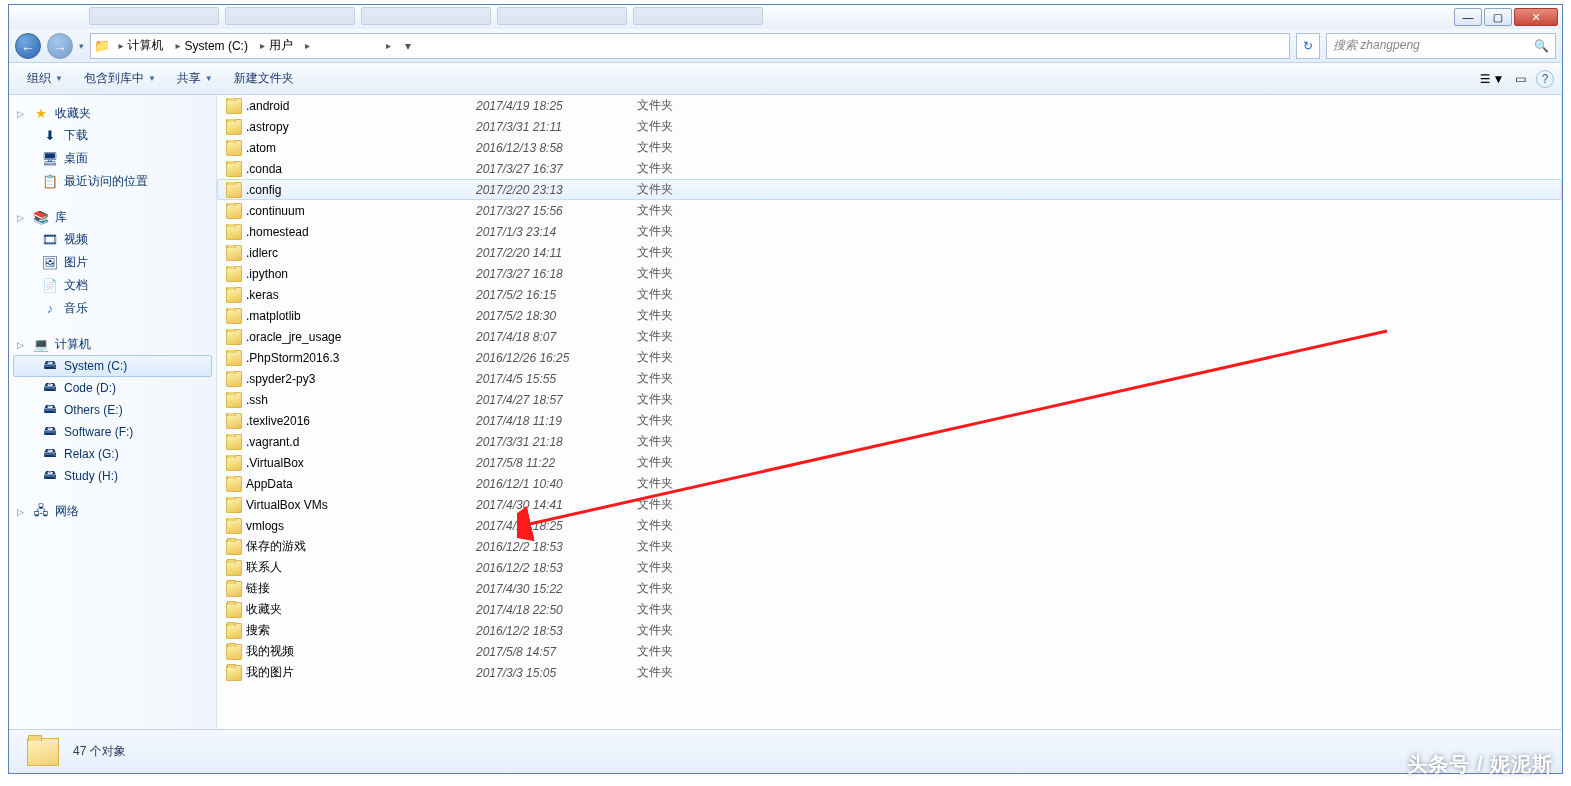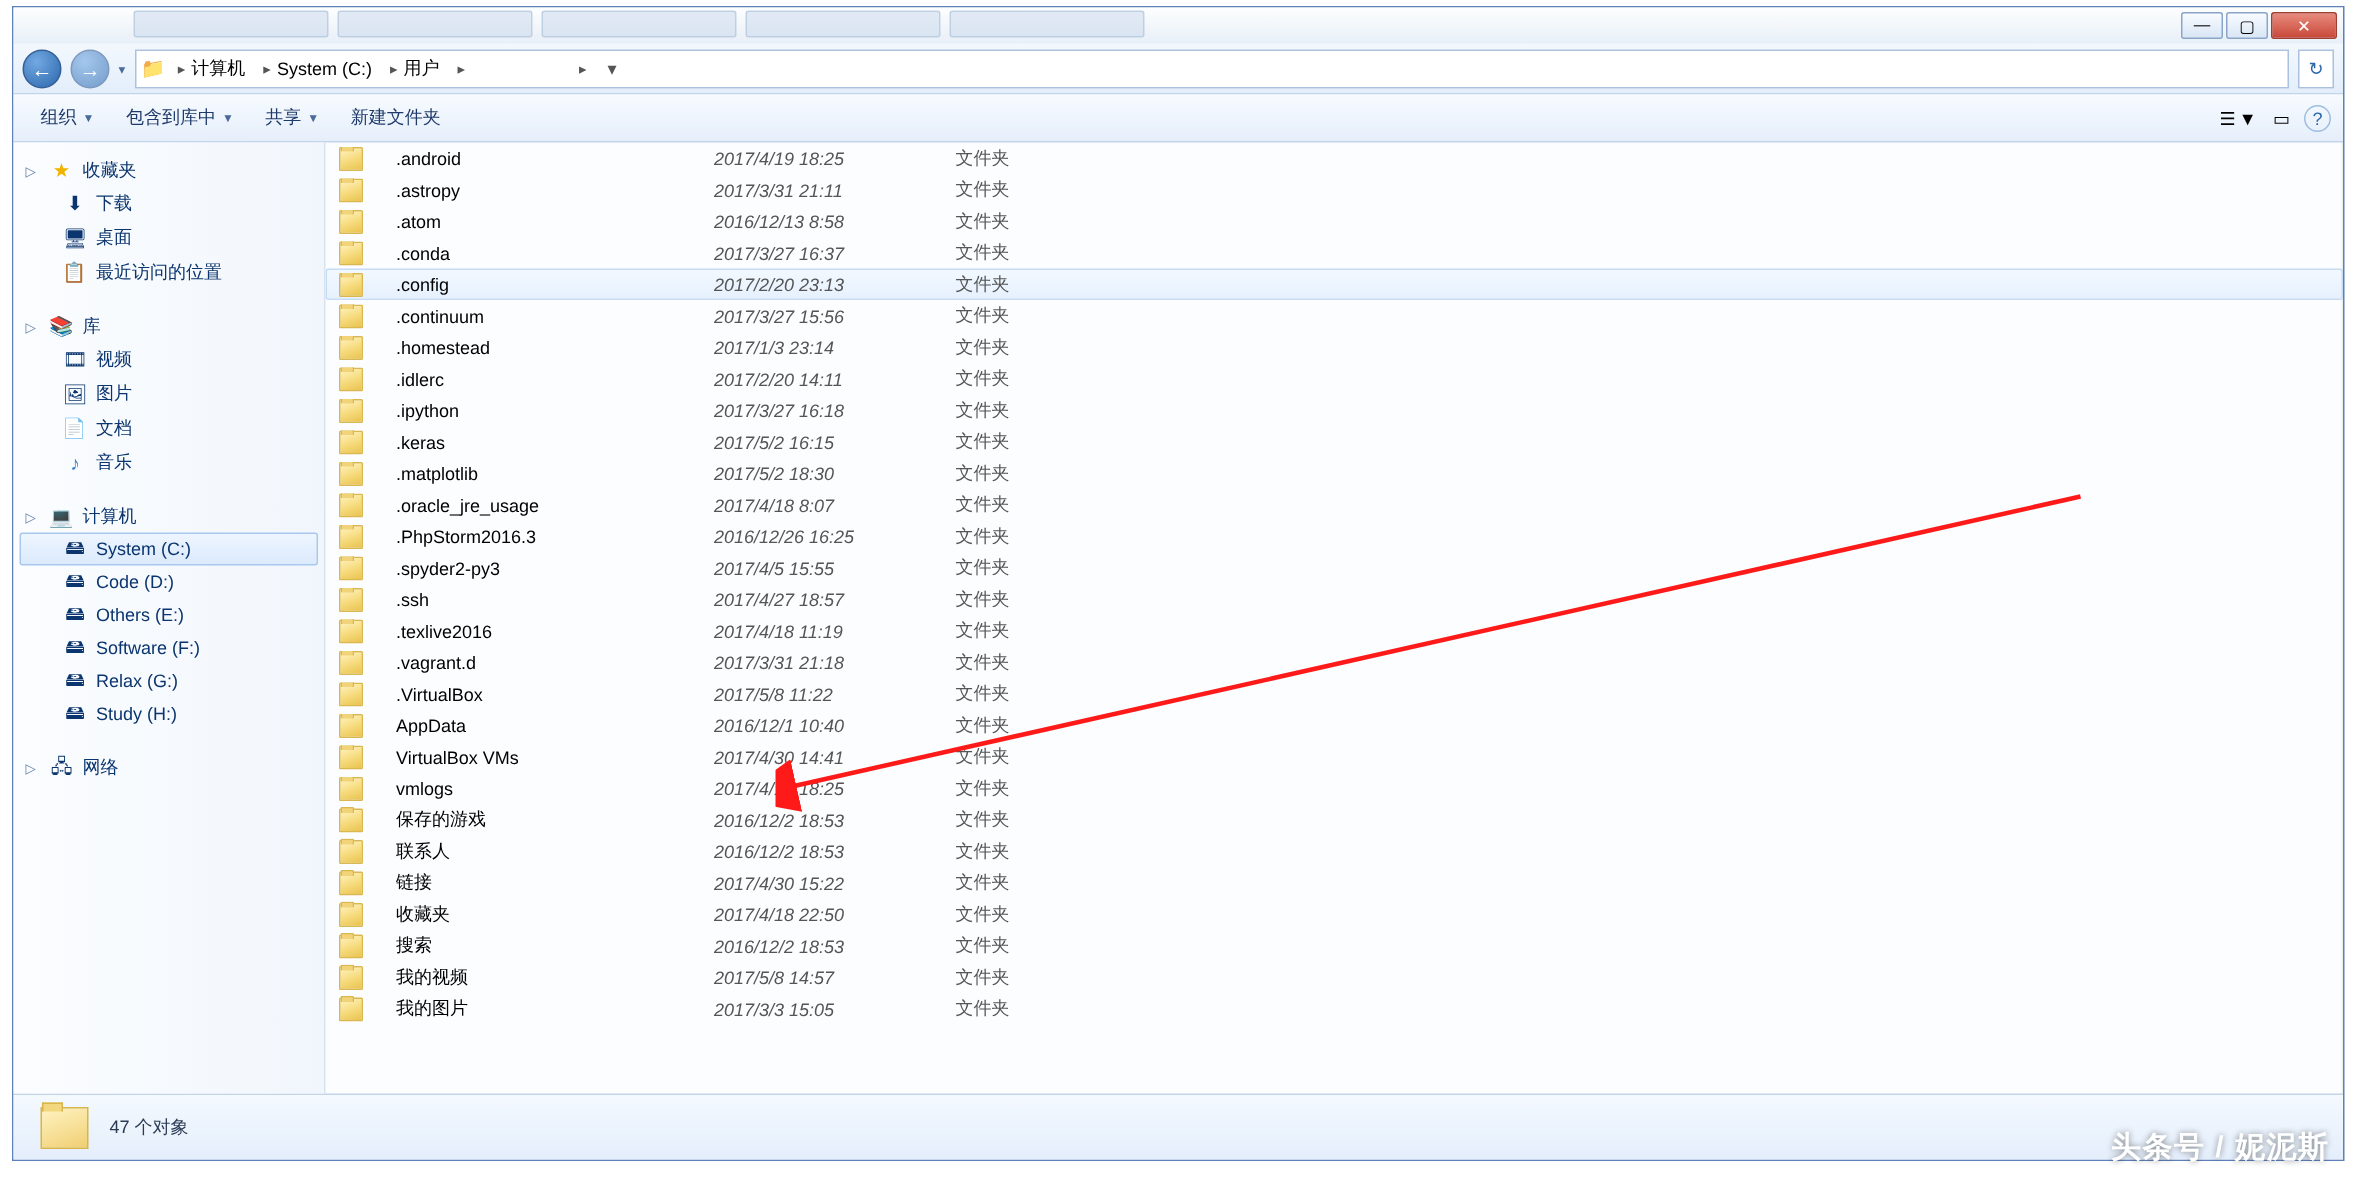--- a/index.html
+++ b/index.html
@@ -88,21 +88,21 @@
   .col { display:flex; align-items:center; padding:0 10px; border-right:1px solid #e8edf4;}
   .col.name { width:258px;}
   .col.date { width:120px;}
   .col.type { width:118px;}
   .col.size { width:80px;}
   .sortarrow { font-size:8px; color:#4a6a9a; margin-left:50px; }
   .list { flex:1; overflow-y:scroll; position:relative;}
   .row { display:flex; align-items:center; height:21px; padding:0 8px; border:1px solid transparent;}
   .row.sel { background:linear-gradient(#f2f8ff,#e6f1fe); border-color:#c6dcf5; border-radius:2px;}
   .cell { overflow:hidden; text-overflow:ellipsis; white-space:nowrap;}
-  .cell.name { width:250px; display:flex; align-items:center; gap:22px;}
+  .cell.name { width:250px; display:flex; align-items:center; gap:4px;}
   .cell.date { width:120px; color:#555;font-style:italic;}
   .cell.type { width:118px; color:#555;text-align:center;}
   .cell.size { width:80px; color:#555; text-align:right;}
   .ficon { width:16px;height:16px; display:inline-block;
      background: linear-gradient(160deg,#fff3c2 0%, #f6da7b 55%, #e8c352 100%);
      border:1px solid #dbb84f; border-radius:1px; position:relative;}
   .ficon::before{content:"";position:absolute;left:0;top:-2px;width:7px;height:3px;background:#f1d47a;border:1px solid #dbb84f;border-bottom:none;border-radius:1px 1px 0 0;}
   
   .list::-webkit-scrollbar{width:17px;background:#f0f3f8;}
   .list::-webkit-scrollbar-thumb{background:#cfdced;border:1px solid #b4c6df;border-radius:2px;}
@@ -163,20 +163,24 @@
       <span class="crumb">
           <span class="sep">▸</span>
           <span style="filter:blur(3px);min-width:60px;"></span>
         </span>
       <span class="crumb">
           <span class="sep">▸</span>
         </span>
       <span class="dropdown">▾</span>
     </div>
     <div class="refresh">↻</div>
+    <div class="searchbox">
+      <span>搜索 zhangpeng</span>
+      <span class="mag">🔍</span>
+    </div>
   </div>
 
   <div class="toolbar">
     <div class="tbbtn">
         <span>组织</span>
         <span class="dd">▼</span>
       </div>
     <div class="tbbtn">
         <span>包含到库中</span>
         <span class="dd">▼</span>

